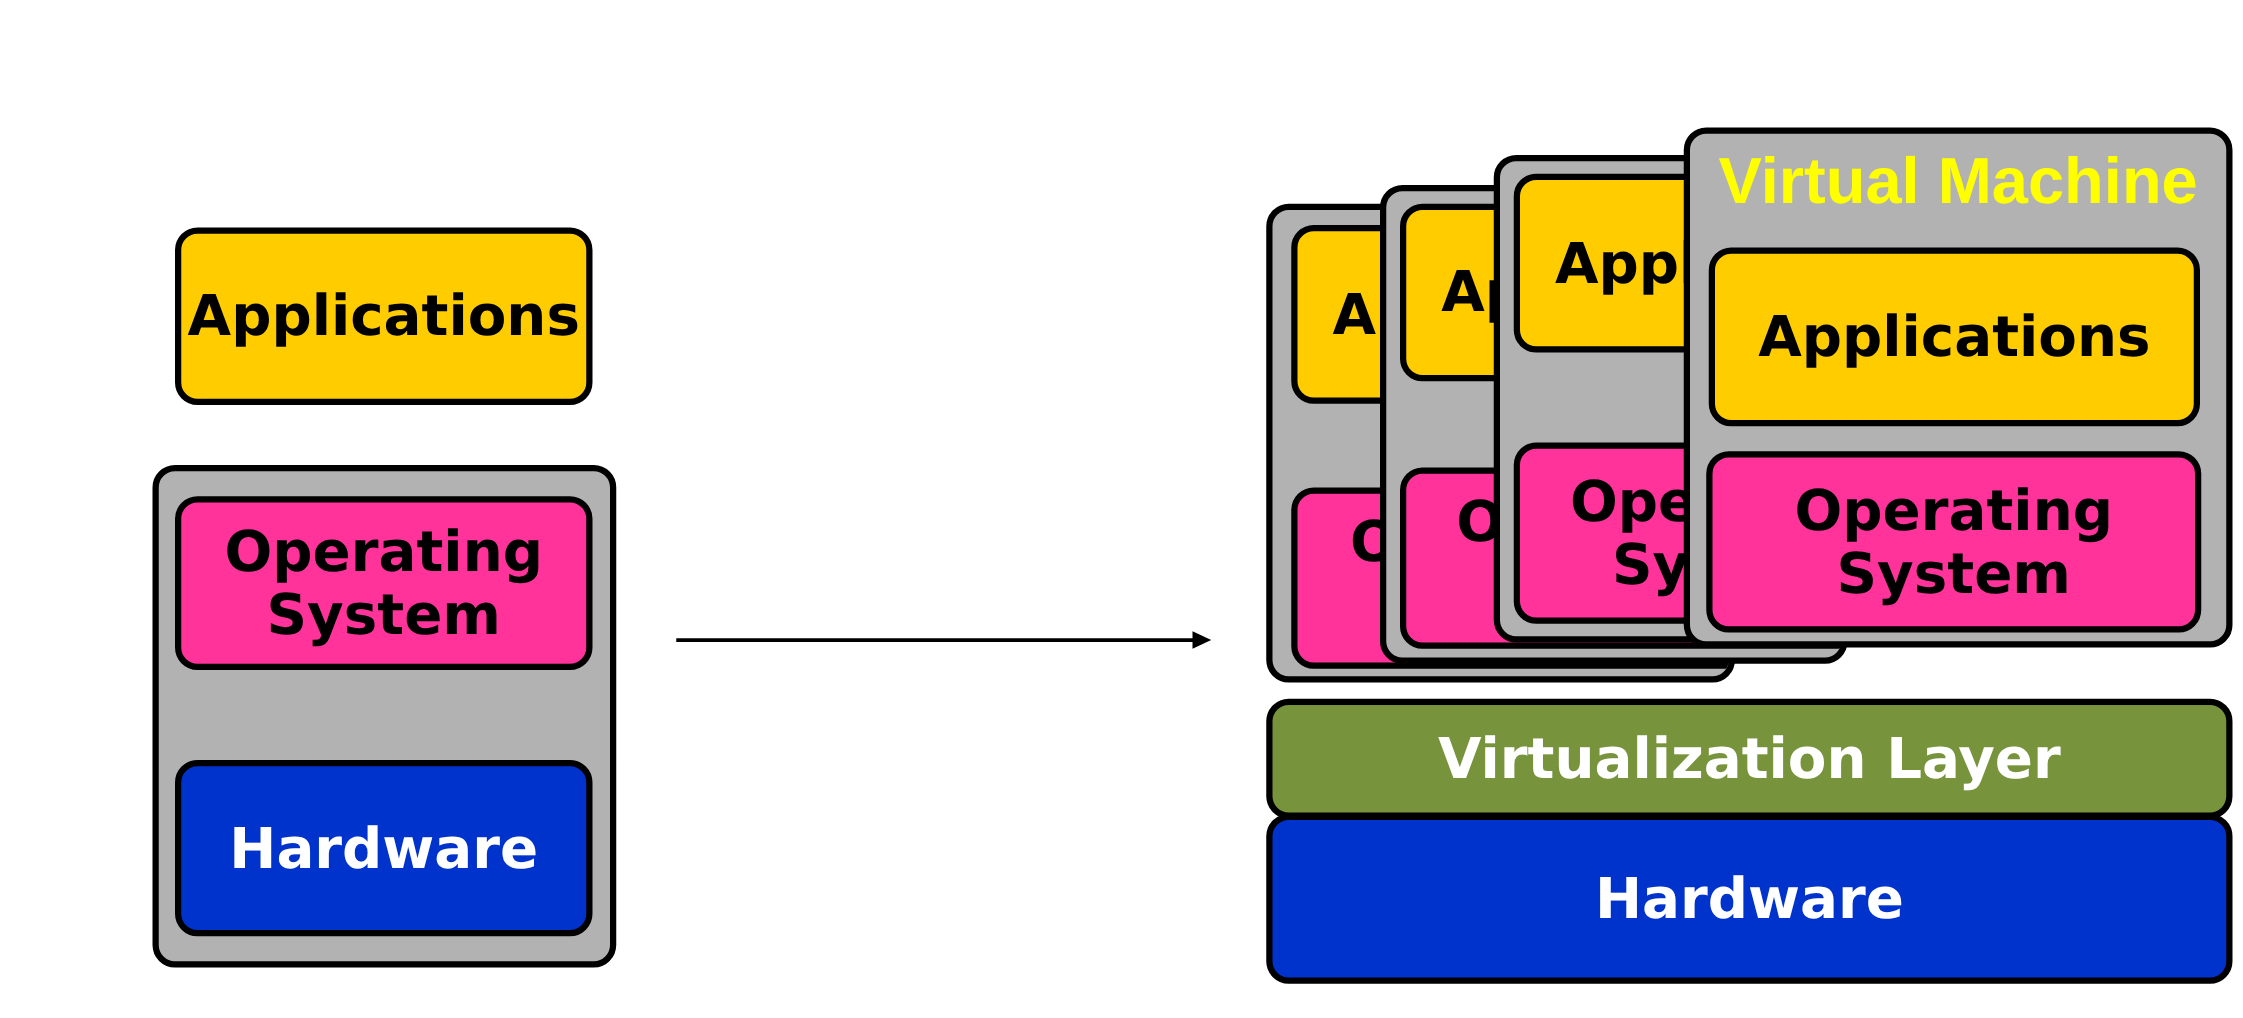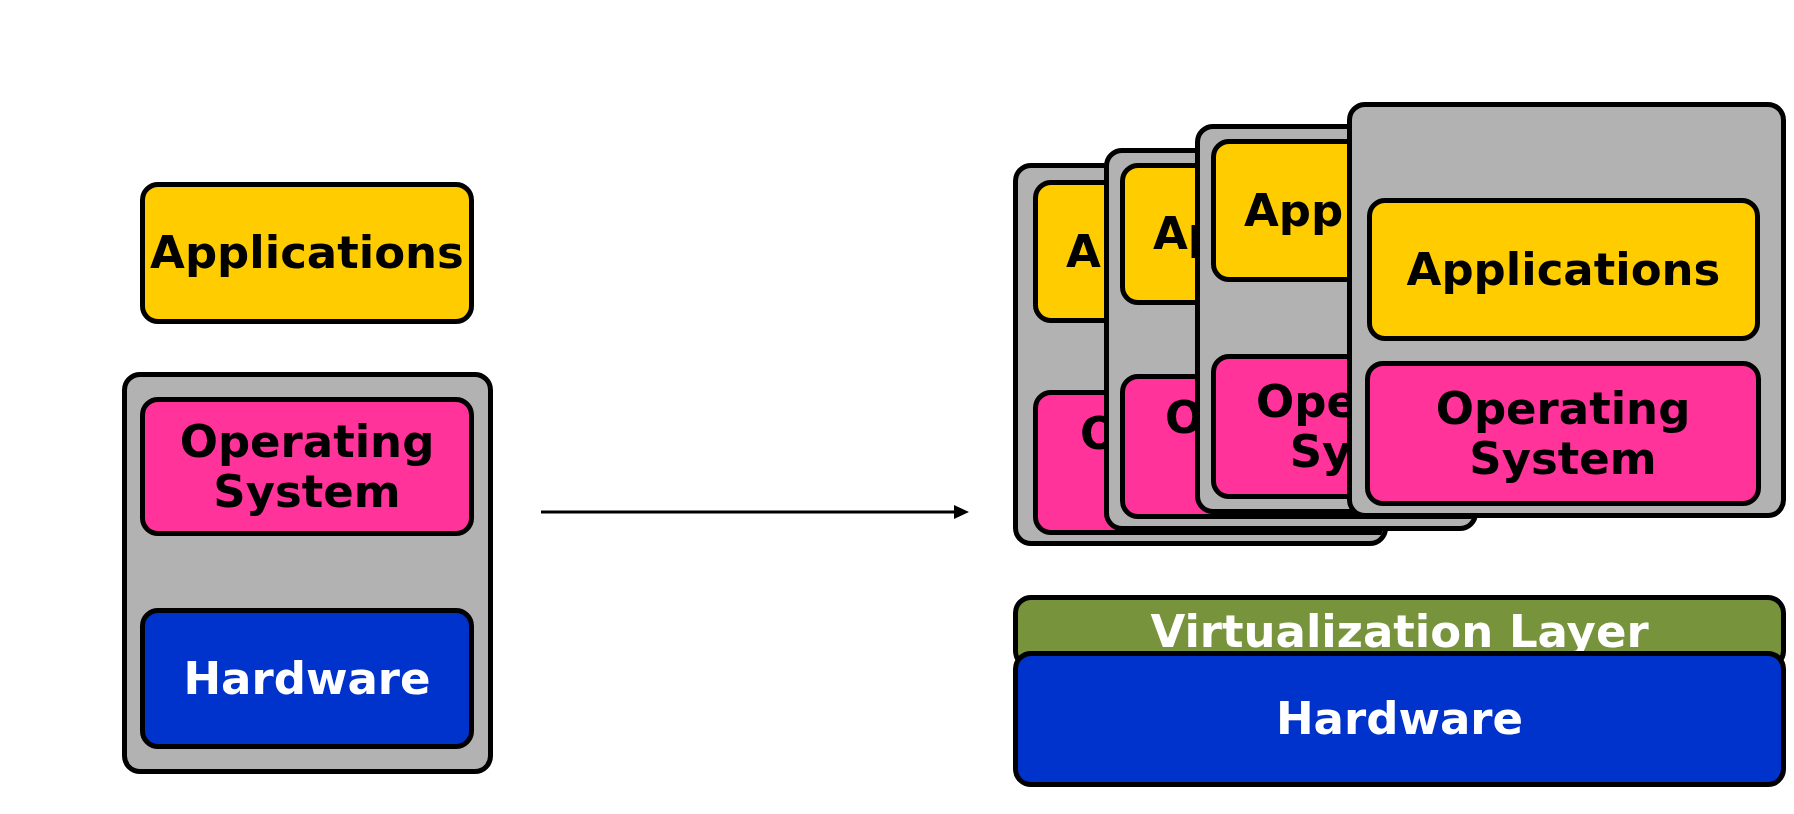--- a/index.html
+++ b/index.html
@@ -72,28 +72,29 @@
   <div class="inner" style="left:11px; top:10px; width:440px; height:143px; background:#ffcc00; justify-content:flex-start; padding-left:28px;">
     <span>Applications</span>
   </div>
   <div class="inner" style="left:11px; top:225px; width:440px; height:145px; background:#ff3399; justify-content:flex-start; padding-left:40px;">
     <span class="label-text">Operating
 System</span>
   </div>
 </div>
 
 <div class="vm" style="left:1347px; top:102px; width:439px; height:416px;">
+  <div class="vm-title">Virtual Machine</div>
   <div class="inner" style="left:15px; top:91px; width:393px; height:143px; background:#ffcc00;">
     <span>Applications</span>
   </div>
   <div class="inner" style="left:13px; top:254px; width:396px; height:145px; background:#ff3399;">
     <span class="label-text">Operating
 System</span>
   </div>
 </div>
 
-<div class="box virt" style="left:1013px; top:559px; width:773px; height:74px;margin-top:36px;">
+<div class="box virt" style="left:1013px; top:559px; width:773px; height:96px;">
   <span class="label-text">Virtualization Layer</span>
 </div>
 
 <div class="box hw" style="left:1013px; top:651px; width:773px; height:136px;">
   <span class="label-text">Hardware</span>
 </div>
 
 </body></html>

